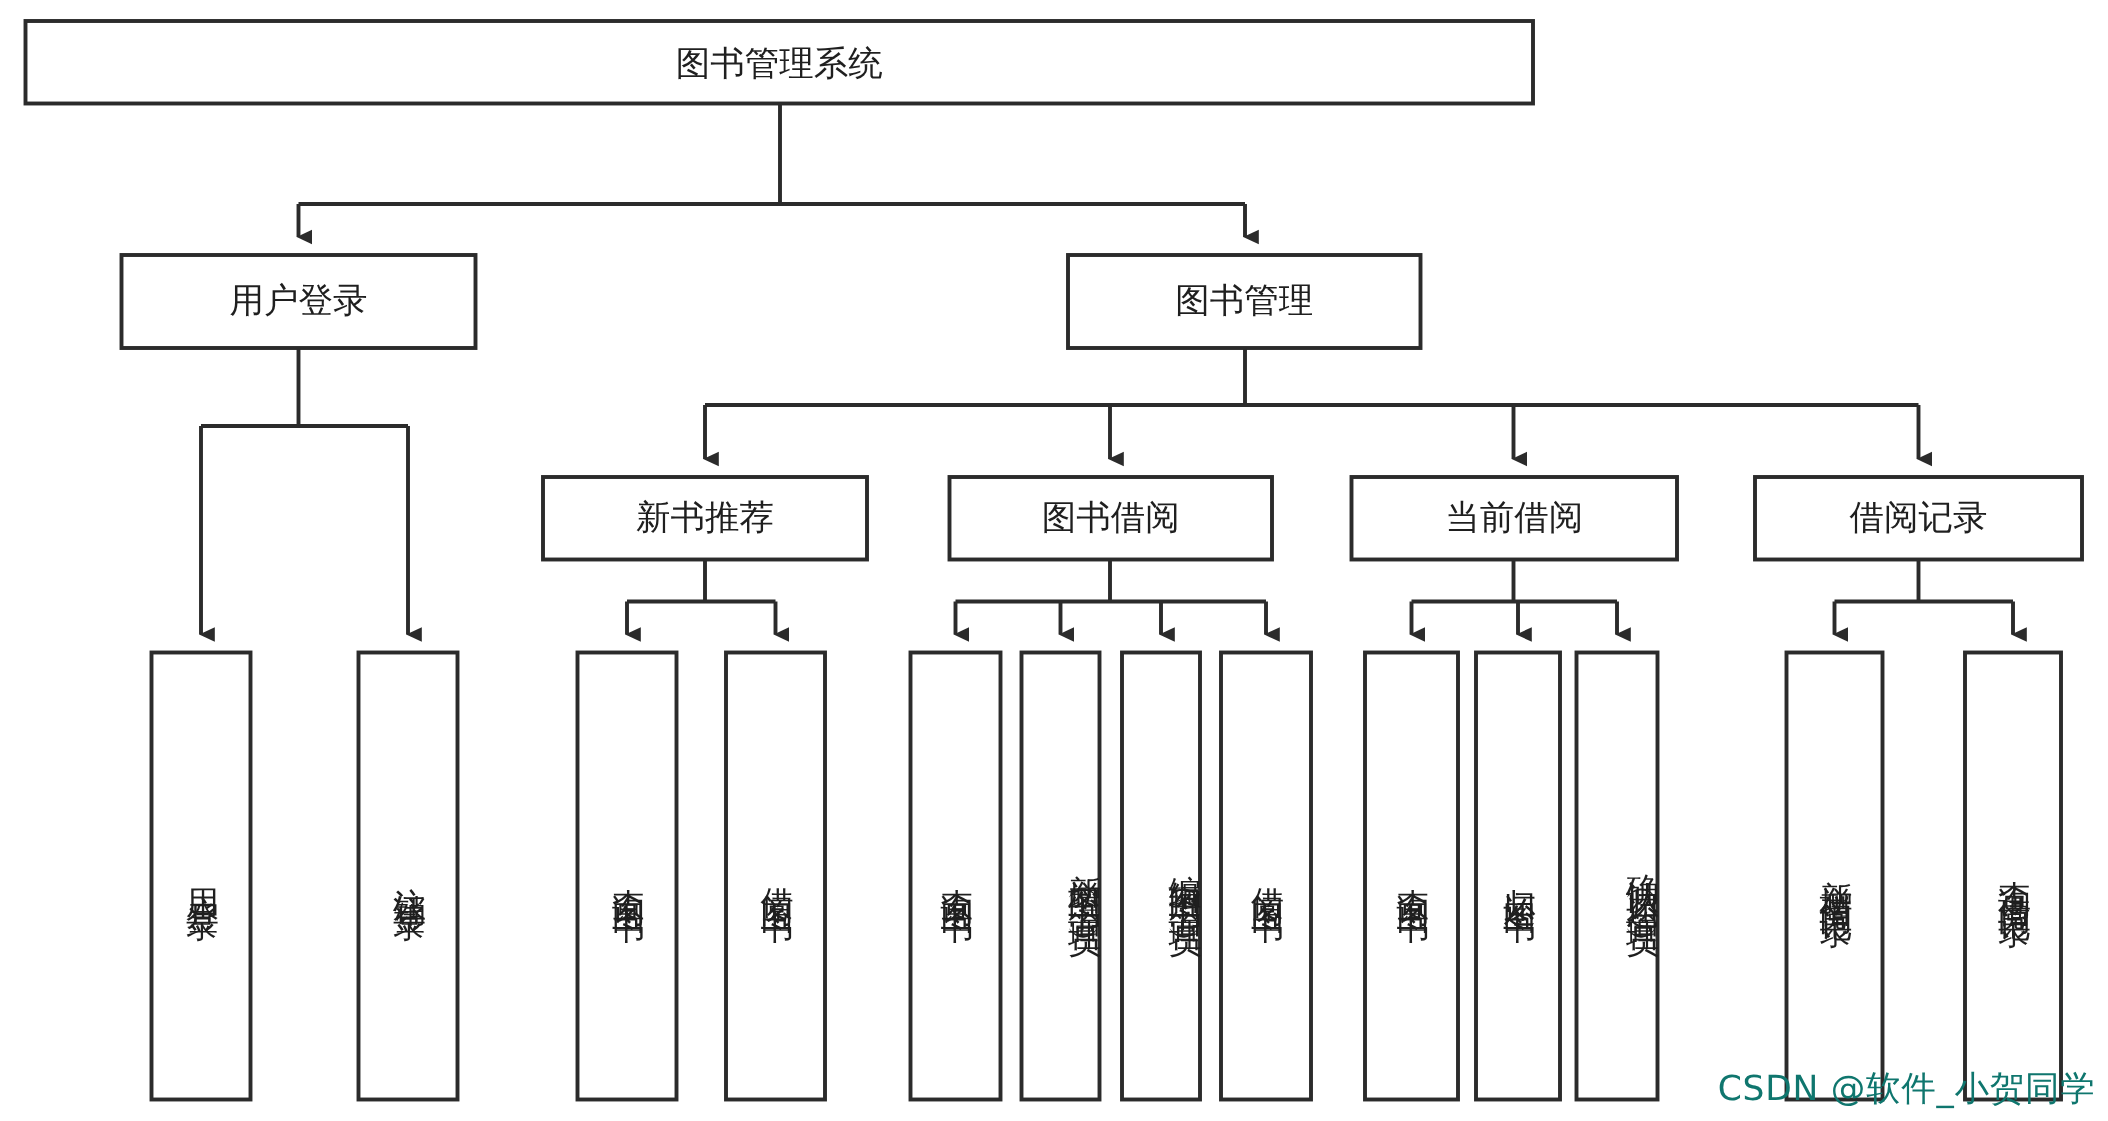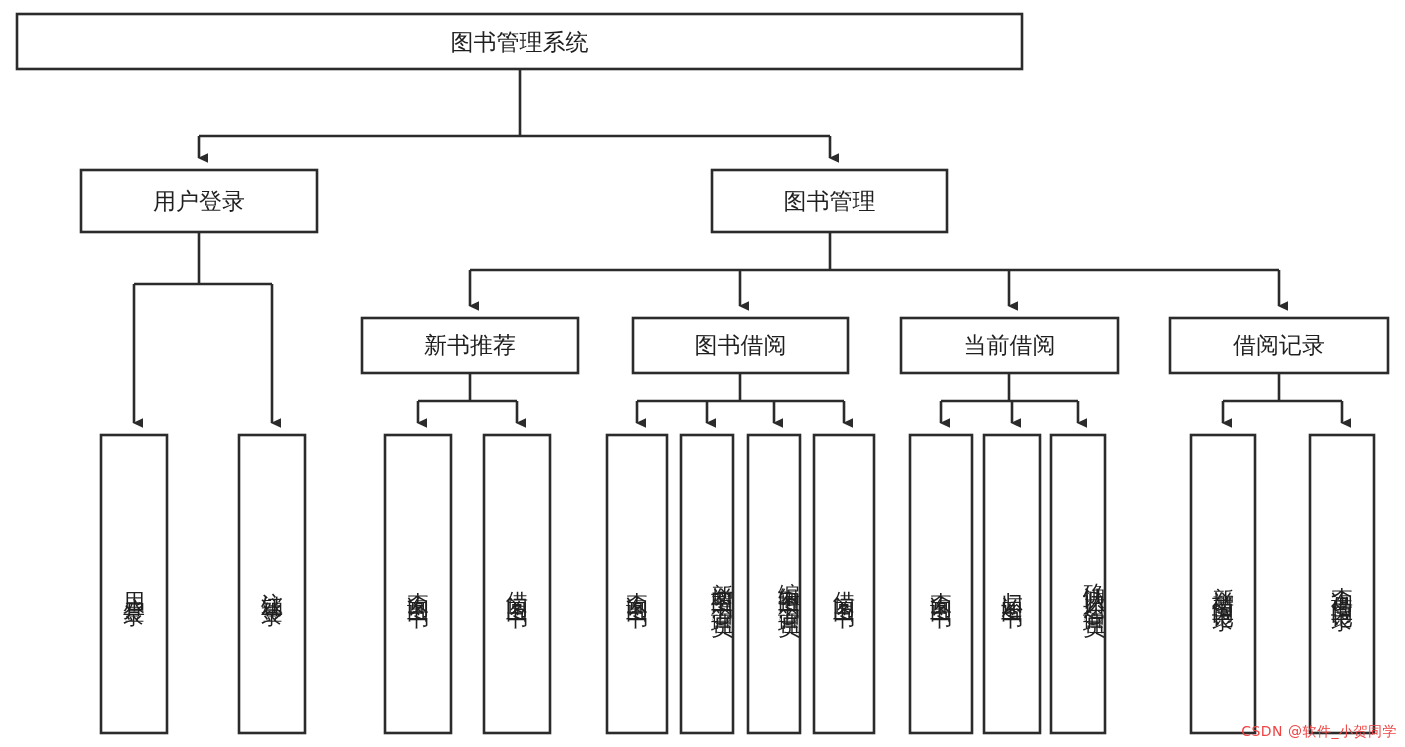--- a/index.html
+++ b/index.html
@@ -61,22 +61,22 @@
     color: #1f1f1f;
     white-space: nowrap;
     text-align: center;
     pointer-events: none;
   }
   #watermark {
     position: absolute;
     right: 8px;
     bottom: 6px;
     font-family: "DejaVu Sans", "Liberation Sans", sans-serif;
-    font-size: 14px;
-    color: #ef4444;
+    font-size: 23px;
+    color: #0f766e;
     letter-spacing: 0.5px;
     white-space: nowrap;
   }
 </style>
 </head>
 <body>
 
 <div id="diagram-root">
 
   <svg id="diagram-svg" viewBox="0 0 1405 747">

